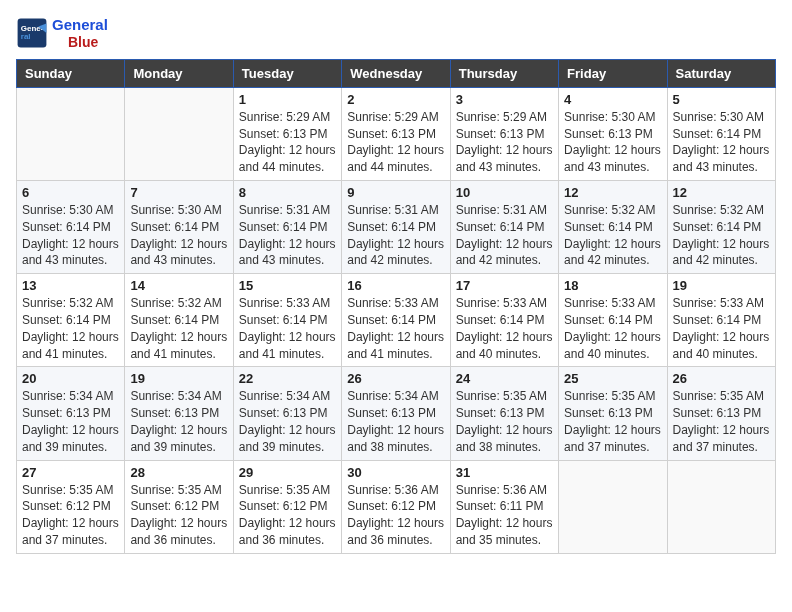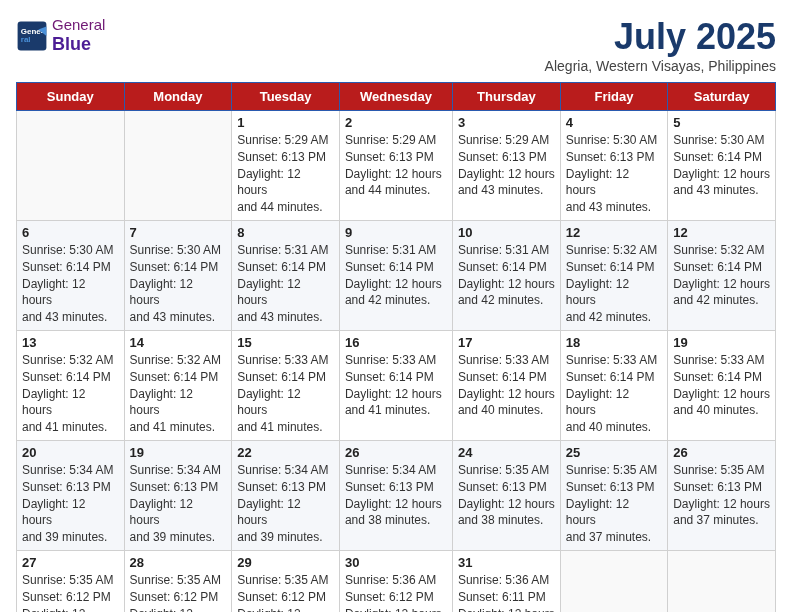--- a/index.html
+++ b/index.html
@@ -36,25 +36,25 @@
     .location {
       font-size: 14px;
       color: #444;
     }
     .calendar {
       width: 100%;
       border-collapse: collapse;
       border: 1px solid #ccc;
     }
     .calendar th {
-      background: #b91c1c;
+      background: #404040;
       color: #fff;
       font-size: 13px;
-      padding: 6px 20px;
-      text-align: center;
+      padding: 6px 8px;
+      text-align: left;
       border: 1px solid #2a5aaf;
     }
     .calendar td {
       vertical-align: top;
       border: 1px solid #d0d0d0;
       padding: 4px 5px;
       font-size: 10.5px;
       color: #333;
       width: 108px;
       min-height: 80px;
@@ -87,27 +87,23 @@
 
 <div class="header">
   <div class="logo">
     <svg class="logo-icon" viewBox="0 0 40 40">
       <rect x="2" y="2" width="36" height="36" rx="4" fill="#1a3a6b"></rect>
       <text x="6" y="18" font-size="10" font-weight="bold" fill="white" font-family="Arial">Gene-</text>
       <text x="6" y="28" font-size="10" font-weight="bold" fill="#4a90d9" font-family="Arial">ral</text>
       <polygon points="28,12 38,8 38,20" fill="#4a90d9"></polygon>
     </svg>
     <div>
-      <div style="font-size:15px;font-weight:normal;color:#701a75;line-height:1.2;text-align:center;">General</div>
-      <div style="font-size:18px;font-weight:bold;color:#4c1d95;line-height:1.2;">Blue</div>
+      <div style="font-size:15px;font-weight:bold;color:#1d4ed8;line-height:1.2;text-align:center;">General</div>
+      <div style="font-size:14px;font-weight:bold;color:#b91c1c;line-height:1.2;margin-left:16px;">Blue</div>
     </div>
-  </div>
-  <div class="title-area">
-    <div class="month-title">July 2025</div>
-    <div class="location">Alegria, Western Visayas, Philippines</div>
   </div>
 </div>
 
 <table class="calendar">
   <thead>
     <tr>
     <th>Sunday</th>
         <th>Monday</th>
         <th>Tuesday</th>
         <th>Wednesday</th>

